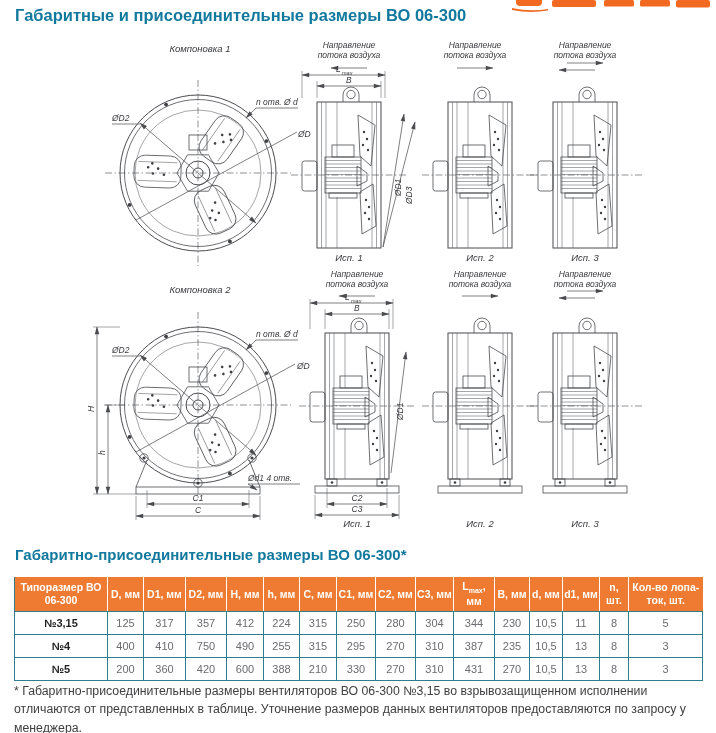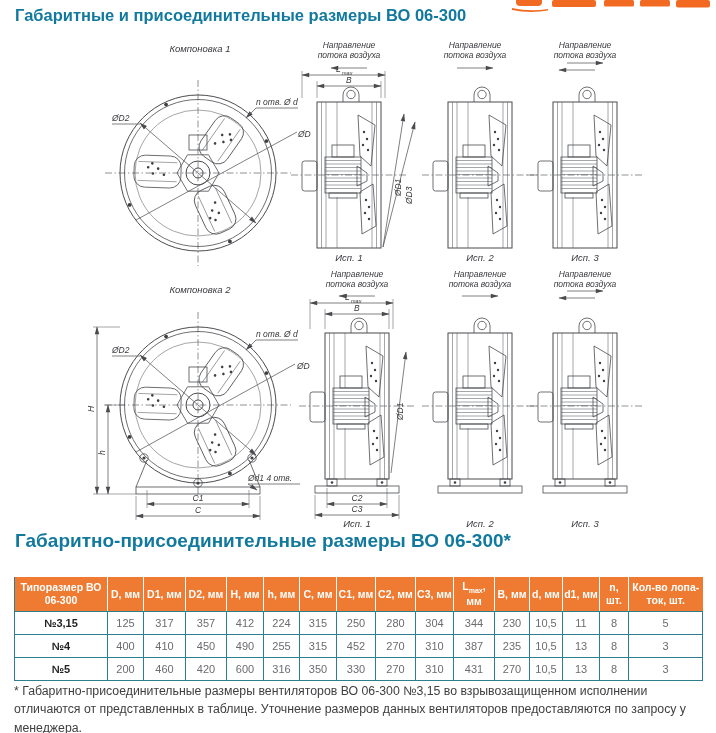--- a/index.html
+++ b/index.html
@@ -1,20 +1,20 @@
 <!DOCTYPE html>
 <html><head>
 <meta charset="utf-8">
 <style>
   html,body{margin:0;padding:0;background:#fff;}
   .page{position:relative;width:716px;height:733px;background:#fff;overflow:hidden;
         font-family:"Liberation Sans",sans-serif;}
   .title{position:absolute;left:15px;font-weight:bold;color:#12799E;}
   .title-1{top:6px;font-size:16.5px;}
-  .title-2{top:530px;font-size:19px;text-align:right;}
+  .title-2{top:546px;font-size:15px;text-align:right;}
   .drawing-svg{position:absolute;left:0;top:0;width:716px;height:545px;}
   .logo-svg{position:absolute;right:0;top:0;width:210px;height:14px;}
 
   
   .s{stroke:#4a4b4f;fill:none;stroke-width:1;}
   .sm{stroke:#4a4b4f;fill:none;stroke-width:.8;}
   .st{stroke:#5a5b5f;fill:none;stroke-width:.55;}
   .dim{stroke:#55565a;fill:none;stroke-width:.75;}
   .cl{stroke:#55565a;fill:none;stroke-width:.65;stroke-dasharray:7 2.5 1.5 2.5;}
   .dot{fill:#3e3f43;stroke:none;}
@@ -355,42 +355,42 @@
             <td>230</td>
             <td>10,5</td>
             <td>11</td>
             <td>8</td>
             <td>5</td>
           </tr>
           <tr>
             <td class="rowhead">№4</td>
             <td>400</td>
             <td>410</td>
-            <td>450</td>
+            <td>750</td>
             <td>490</td>
             <td>255</td>
             <td>315</td>
-            <td>452</td>
+            <td>295</td>
             <td>270</td>
             <td>310</td>
             <td>387</td>
             <td>235</td>
             <td>10,5</td>
             <td>13</td>
             <td>8</td>
             <td>3</td>
           </tr>
           <tr>
             <td class="rowhead">№5</td>
             <td>200</td>
-            <td>460</td>
+            <td>360</td>
             <td>420</td>
             <td>600</td>
-            <td>316</td>
-            <td>350</td>
+            <td>388</td>
+            <td>210</td>
             <td>330</td>
             <td>270</td>
             <td>310</td>
             <td>431</td>
             <td>270</td>
             <td>10,5</td>
             <td>13</td>
             <td>8</td>
             <td>3</td>
           </tr>

